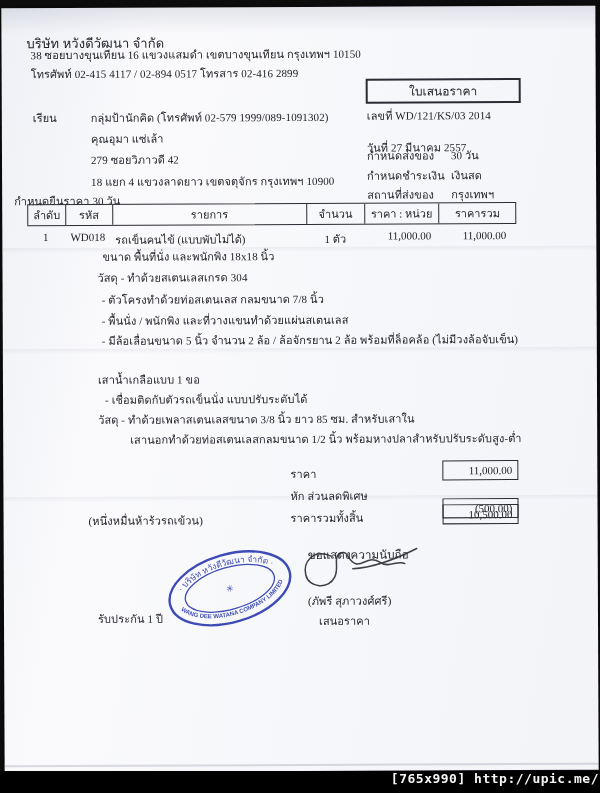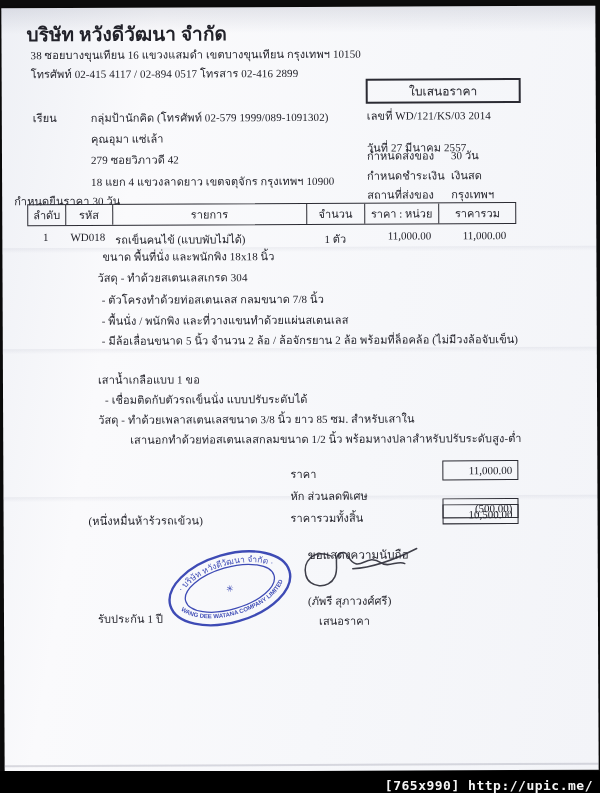--- a/index.html
+++ b/index.html
@@ -7,21 +7,21 @@
   body{width:600px;height:793px;background:#0d0d0d;font-family:"Liberation Serif","DejaVu Serif",serif;}
   .stage{position:relative;width:600px;height:793px;overflow:hidden;}
   .paper{position:absolute;left:3px;top:7px;width:594px;height:764px;
     background:linear-gradient(100deg,#eef0f5 0%,#fafafc 22%,#f6f7fa 60%,#f3f4f8 100%);
     transform:rotate(-0.25deg);box-shadow:0 0 6px rgba(0,0,0,0.6);}
   .txt{position:absolute;color:var(--ink);font-size:11px;white-space:nowrap;letter-spacing:0.1px;}
   .shade{position:absolute;left:0;right:0;pointer-events:none;}
   .top-shade{top:0;height:26px;background:linear-gradient(180deg,rgba(110,115,140,0.16),rgba(255,255,255,0));}
   .crease{height:5px;background:linear-gradient(180deg,rgba(70,75,110,0.07),rgba(255,255,255,0));}
   .bottom-edge{bottom:5px;height:2px;background:rgba(100,100,125,0.22);}
-  .company-name{left:25px;top:11px;font-size:19px;font-weight:700;}
+  .company-name{left:25px;top:25px;font-size:13px;font-weight:400;}
   .company-address{left:29px;top:38px;}
   .company-phone{left:29px;top:57px;}
   .title-box{position:absolute;left:364px;top:72px;width:151px;height:21px;border:2px solid #2b2b33;
     display:flex;align-items:center;justify-content:center;font-size:12px;color:var(--ink);}
   .r-label{left:365px;}
   .r-value{left:449px;}
   .attn-label{left:31px;top:101px;}
   .cust-name{left:89px;top:101px;}
   .cust-contact{left:89px;top:122px;}
   .cust-addr1{left:89px;top:143px;}
@@ -46,21 +46,21 @@
     display:flex;align-items:center;justify-content:flex-end;padding-right:5px;font-size:11px;color:var(--ink);}
   .tb0{top:454px;} .tb1{top:492px;} .tb2{top:498px;}
   .in-words{left:85px;top:504px;}
   .closing{left:304px;top:539px;font-size:11.5px;}
   .sig-name{left:304px;top:585px;}
   .sig-role{left:315px;top:605px;}
   .warranty{left:94px;top:602px;}
   .sig-svg{position:absolute;left:297px;top:535px;}
   .stamp-svg{position:absolute;left:141px;top:526px;opacity:0.92;}
   .footer-bar{position:absolute;left:0;bottom:0;width:600px;height:22px;background:#000;
-    display:flex;align-items:flex-end;justify-content:flex-end;padding-right:7px;box-sizing:border-box;}
+    display:flex;align-items:flex-start;justify-content:flex-end;padding-right:1px;box-sizing:border-box;}
   .footer-text{color:#f5f5f5;font-family:"DejaVu Sans Mono","Liberation Mono",monospace;
     font-size:13px;font-weight:bold;letter-spacing:0.5px;}
 </style>
 </head>
 <body>
 
 <div class="stage">
   <div class="paper">
     <div class="shade top-shade"></div>
     <div class="shade crease" style="top:240px;"></div>

